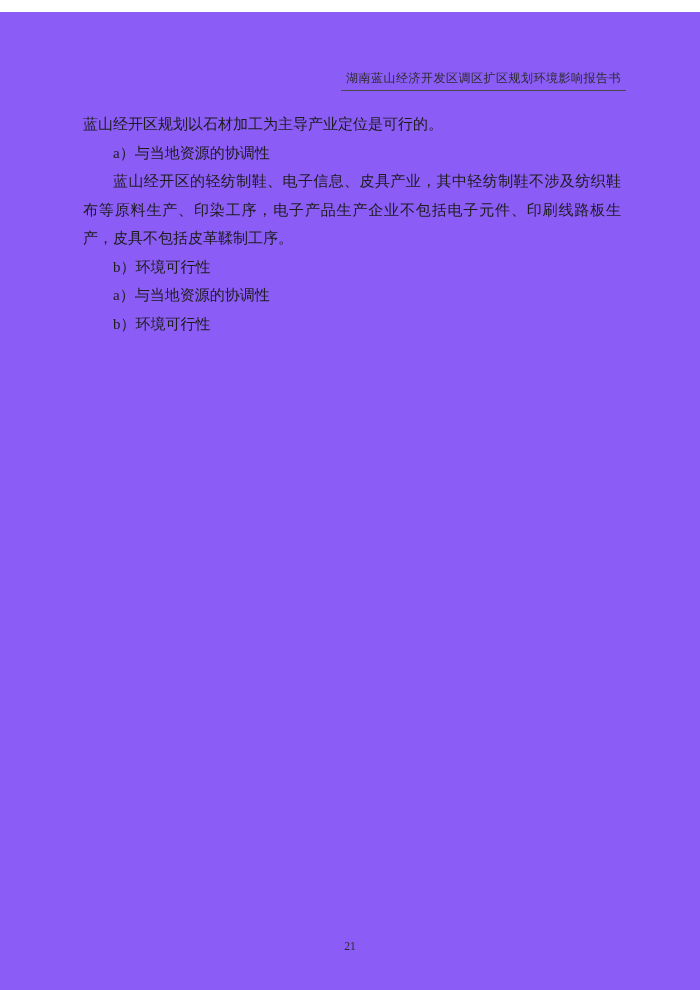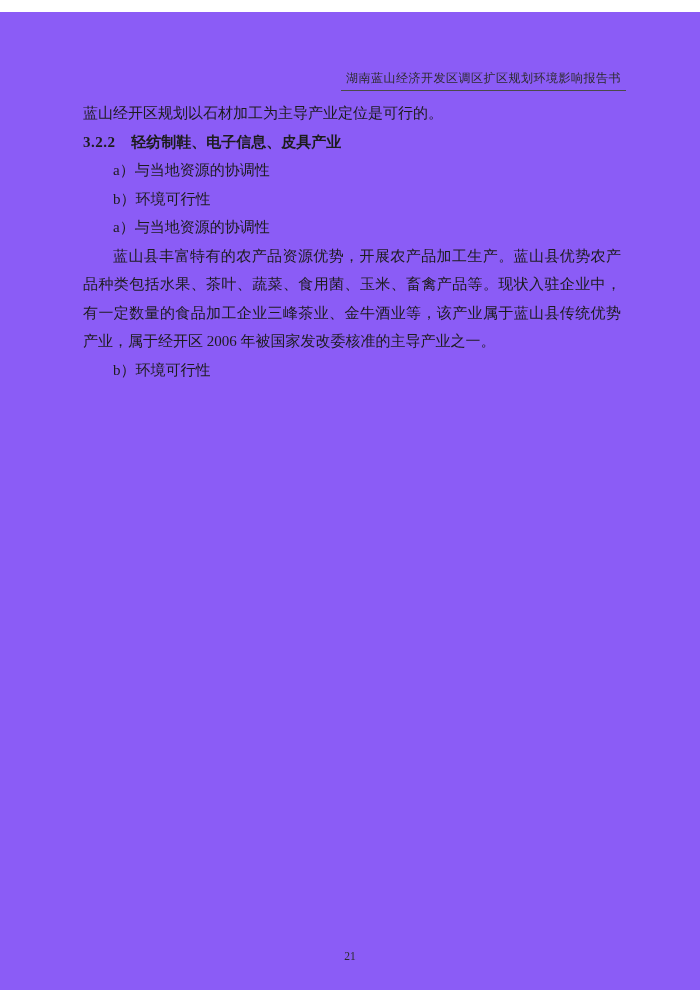--- a/index.html
+++ b/index.html
@@ -28,21 +28,21 @@
     display: inline-block;
     font-size: 12px;
     letter-spacing: 0.5px;
     color: #2b2b2b;
     border-bottom: 1.5px solid #4a4a4a;
     padding: 0 5px 3px 5px;
     line-height: 1.3;
   }
   .doc-body {
     position: absolute;
-    top: 87px;
+    top: 98px;
     left: 83px;
     width: 538px;
     font-size: 15px;
     line-height: 28.5px;
     text-align: justify;
     text-justify: inter-ideograph;
   }
   .para {
     margin: 0;
     text-indent: 2em;
@@ -61,53 +61,52 @@
     margin-right: 1.05em;
     letter-spacing: 0.5px;
   }
   .subheading {
     margin: 0;
     text-indent: 2em;
   }
   .page-footer {
     position: absolute;
     left: 0;
-    bottom: 40px;
+    bottom: 50px;
     width: 100%;
     text-align: center;
     font-size: 11.5px;
     color: #2b2b2b;
   }
 </style>
 </head>
 <body>
 
 <div class="page">
 
   <div class="page-header">
     <span class="header-text">湖南蓝山经济开发区调区扩区规划环境影响报告书</span>
   </div>
 
   <div class="doc-body">
 
     <p class="para no-indent">蓝山经开区规划以石材加工为主导产业定位是可行的。</p>
 
-    <p class="heading"><span class="h-num">3.2.2</span><span>轻纺制鞋、电子信息、皮具产业</span></p>
 
     <p class="subheading">a）与当地资源的协调性</p>
 
+    <p class="para">蓝山经开区的轻纺制鞋、电子信息、皮具产业，其中轻纺制鞋不涉及纺织鞋布等原料生产、印染工序，电子产品生产企业不包括电子元件、印刷线路板生产，皮具不包括皮革鞣制工序。</p>
 
 
     <p class="subheading">b）环境可行性</p>
 
 
 
     <p class="subheading">a）与当地资源的协调性</p>
 
-    <p class="para">蓝山县丰富特有的农产品资源优势，开展农产品加工生产。蓝山县优势农产品种类包括水果、茶叶、蔬菜、食用菌、玉米、畜禽产品等。现状入驻企业中，有一定数量的食品加工企业三峰茶业、金牛酒业等，该产业属于蓝山县传统优势产业，属于经开区 2006 年被国家发改委核准的主导产业之一。</p>
 
 
     <p class="subheading">b）环境可行性</p>
 
   </div>
 
   <div class="page-footer">
     <span>21</span>
   </div>
 

